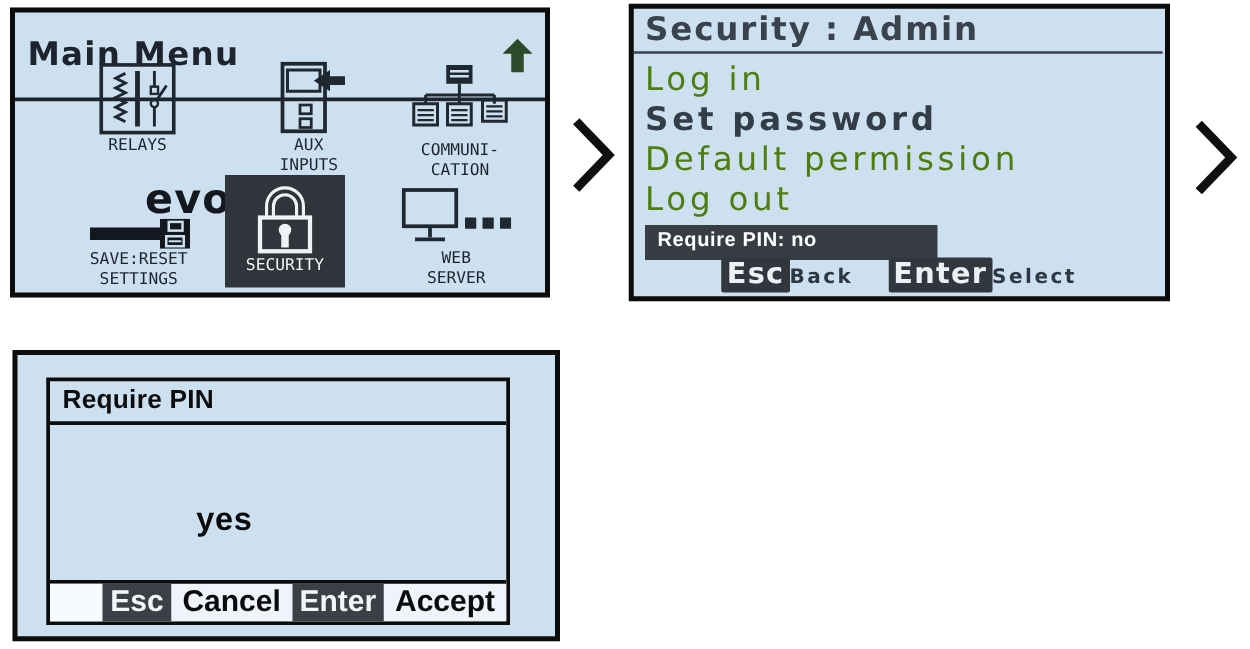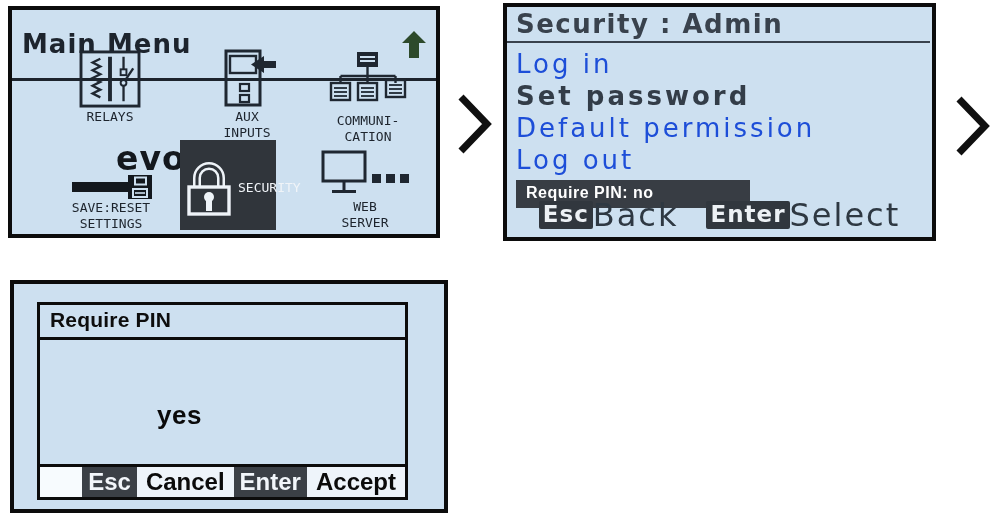--- a/index.html
+++ b/index.html
@@ -29,53 +29,53 @@
   #cell-security { left:168px; top:130px; width:96px; }
   #cell-web      { left:288px; top:140px; width:130px; }
   .evo-wrap { display:flex; flex-direction:column; align-items:flex-start; width:78px; }
   .evo-text {
     font-family:"DejaVu Sans", sans-serif; font-weight:900; font-size:33px; line-height:26px;
     color:#13181e; letter-spacing:1px;margin-left:44px;
   }
   .evo-bar-row { display:flex; align-items:flex-start; margin-top:3px; }
   .evo-bar { width:56px; height:10px; background:#13181e; margin-top:7px; }
   .sec-box {
-    width:96px; height:90px; background:#30353b; display:flex; flex-direction:row;
+    width:96px; height:90px; background:#30353b; display:flex; flex-direction:column;
     align-items:center; justify-content:flex-start; padding-top:5px; box-sizing:border-box;
   }
   .sec-box .mm-label { color:#f0f4f8; margin-top:1px; }
   
   .chev { position:absolute; }
   #chev-1 { left:454px; top:90px; }
   #chev-2 { left:952px; top:92px; }
   
   #screen-security { left:503px; top:3px; width:433px; height:238px; }
   .sa-title {
     font-size:26px; font-weight:bold; color:#39424d; letter-spacing:1.5px;
     padding:2px 0 2px 9px;
   }
   .sa-rule { height:2px; background:#39424d; margin:0 2px 0 0; }
   .sa-list { padding:5px 0 0 9px; }
-  .sa-item { font-size:26px; color:#1d4ed8; letter-spacing:3px; line-height:32px; white-space:nowrap; }
+  .sa-item { font-size:26px; color:#4d7c0f; letter-spacing:3px; line-height:32px; white-space:nowrap; }
   .sa-item.strong { font-weight:bold; color:#333d48; }
   .sa-selected {
     display:inline-block; margin-top:4px; background:#383d44; color:#ffffff;
     font-weight:bold; font-size:16px; letter-spacing:0.5px; padding:4px 14px 6px 10px;
     min-width:210px; font-family:"Liberation Sans", sans-serif;
   }
   .sa-footer {
     position:absolute; left:0; bottom:3px; width:100%;
     display:flex; justify-content:center; gap:28px; align-items:center;
   }
   .sa-group { display:flex; align-items:center; }
   .key-badge {
     background:#31373e; color:#edf1f5; font-weight:bold; font-size:23px;
     padding:0 4px 2px 4px; border-radius:2px; letter-spacing:1px;
   }
-  .key-action { color:#2e3842; font-weight:normal; font-size:32px; letter-spacing:2px; }
+  .key-action { color:#2e3842; font-weight:bold; font-size:16px; letter-spacing:2px; }
   
   #screen-pin { left:10px; top:280px; width:438px; height:233px; font-family:"Liberation Sans", sans-serif; }
   .dialog {
     position:absolute; left:23px; top:18px; width:371px; height:198px;
     border:3px solid #0c0c0c; box-sizing:border-box; display:flex; flex-direction:column;
     background:#cde0f0;
   }
   .dlg-title {
     height:29px; border-bottom:3px solid #0c0c0c; font-size:21px; font-weight:bold;
     color:#0d0d0d; padding:3px 0 0 10px; box-sizing:content-box; letter-spacing:0.2px;

